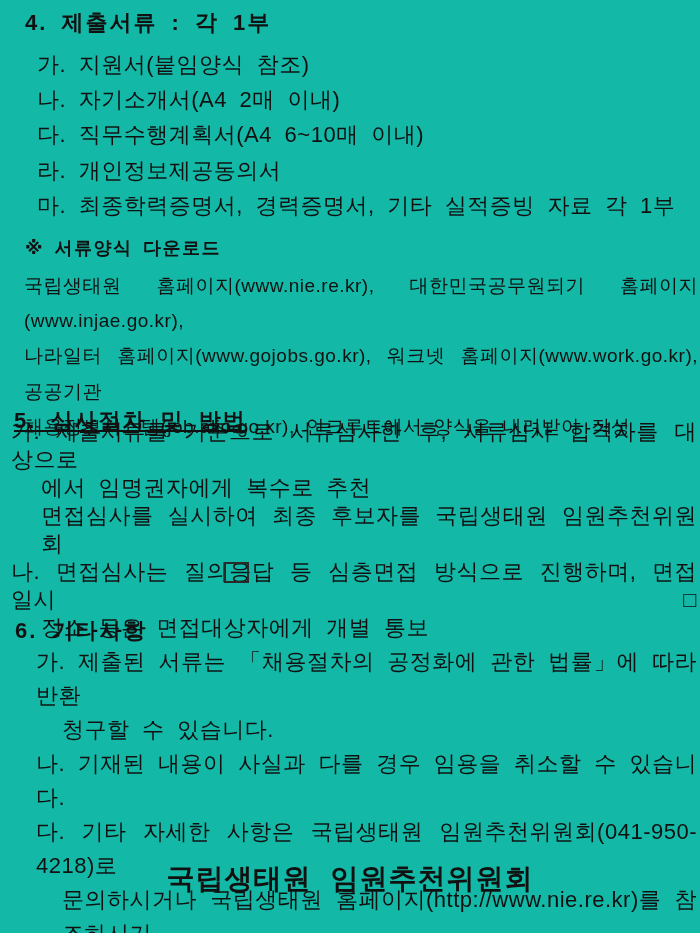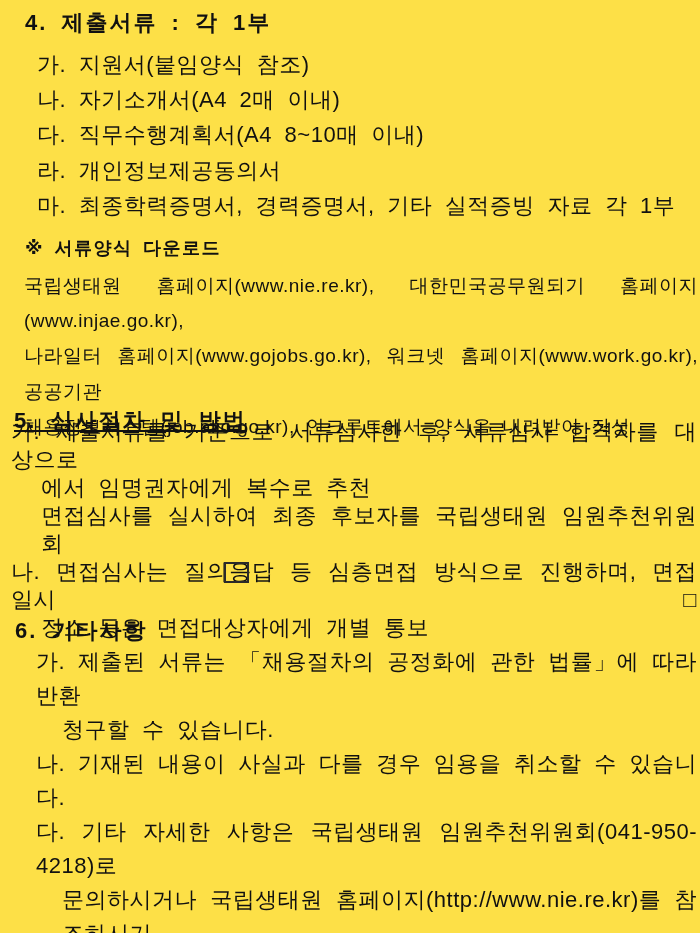--- a/index.html
+++ b/index.html
@@ -4,21 +4,21 @@
 <style>
   * { margin: 0; padding: 0; box-sizing: border-box; }
   html, body { background: #ffffff; }
   body {
     width: 700px; height: 933px;
     font-family: "Liberation Sans", "DejaVu Sans", sans-serif;
     color: #111111;
     position: relative;
     overflow: hidden;
   }
-  .page { position: absolute; inset: 0; background: #fde047; }
+  .page { position: absolute; inset: 0; background: #14b8a6; }
 
   
   .h-num {
     position: absolute;
     font-size: 22px; font-weight: 700;
     letter-spacing: 2px; word-spacing: 6px;
     white-space: nowrap;
   }
   #sec4-h { top: 8px;  left: 25px; }
   #sec5-h { top: 406px; left: 14px; text-decoration: underline; }
@@ -84,21 +84,21 @@
 </head>
 <body>
 
 <div class="page">
 
   <div class="h-num" id="sec4-h">4. 제출서류 : 각 1부</div>
 
   <div id="sec4-items">
     <div class="line">가. 지원서(붙임양식 참조)</div>
     <div class="line">나. 자기소개서(A4 2매 이내)</div>
-    <div class="line">다. 직무수행계획서(A4 8~10매 이내)</div>
+    <div class="line">다. 직무수행계획서(A4 6~10매 이내)</div>
     <div class="line">라. 개인정보제공동의서</div>
     <div class="line">마. 최종학력증명서, 경력증명서, 기타 실적증빙 자료 각 1부</div>
   </div>
 
   <div id="note-h">※ 서류양식 다운로드</div>
 
   <div id="note-p">
     <div class="j">국립생태원 홈페이지(www.nie.re.kr), 대한민국공무원되기 홈페이지(www.injae.go.kr),</div>
     <div class="j">나라일터 홈페이지(www.gojobs.go.kr), 워크넷 홈페이지(www.work.go.kr), 공공기관</div>
     <div>채용정보시스템(job.alio.go.kr), 인크루트에서 양식을 내려받아 작성</div>
@@ -118,14 +118,15 @@
 
   <div id="sec6-items">
     <div class="j">가. 제출된 서류는 「채용절차의 공정화에 관한 법률」에 따라 반환</div>
     <div class="cont">청구할 수 있습니다.</div>
     <div class="j">나. 기재된 내용이 사실과 다를 경우 임용을 취소할 수 있습니다.</div>
     <div class="j">다. 기타 자세한 사항은 국립생태원 임원추천위원회(041-950-4218)로</div>
     <div class="cont j">문의하시거나 국립생태원 홈페이지(http://www.nie.re.kr)를 참조하시기</div>
 
   </div>
 
+  <div id="footer">국립생태원 임원추천위원회</div>
 
 </div>
 
 </body></html>

